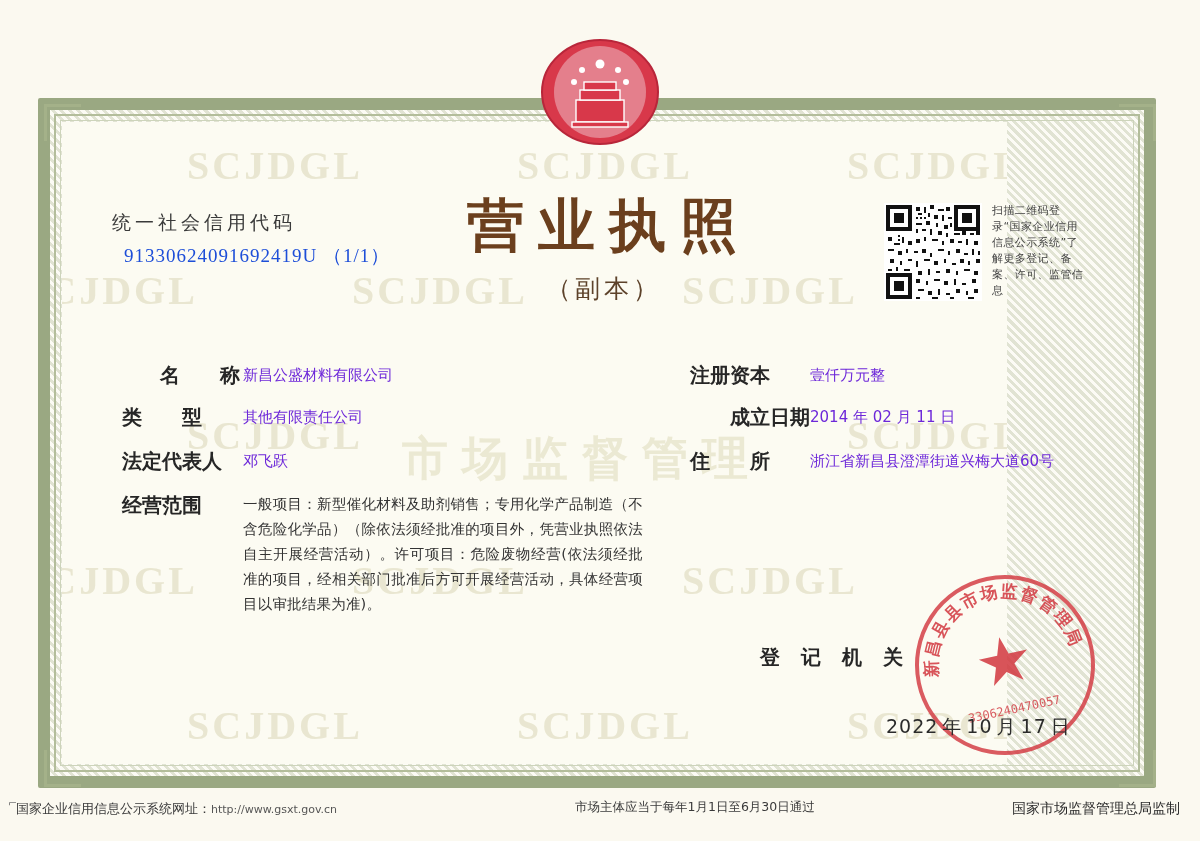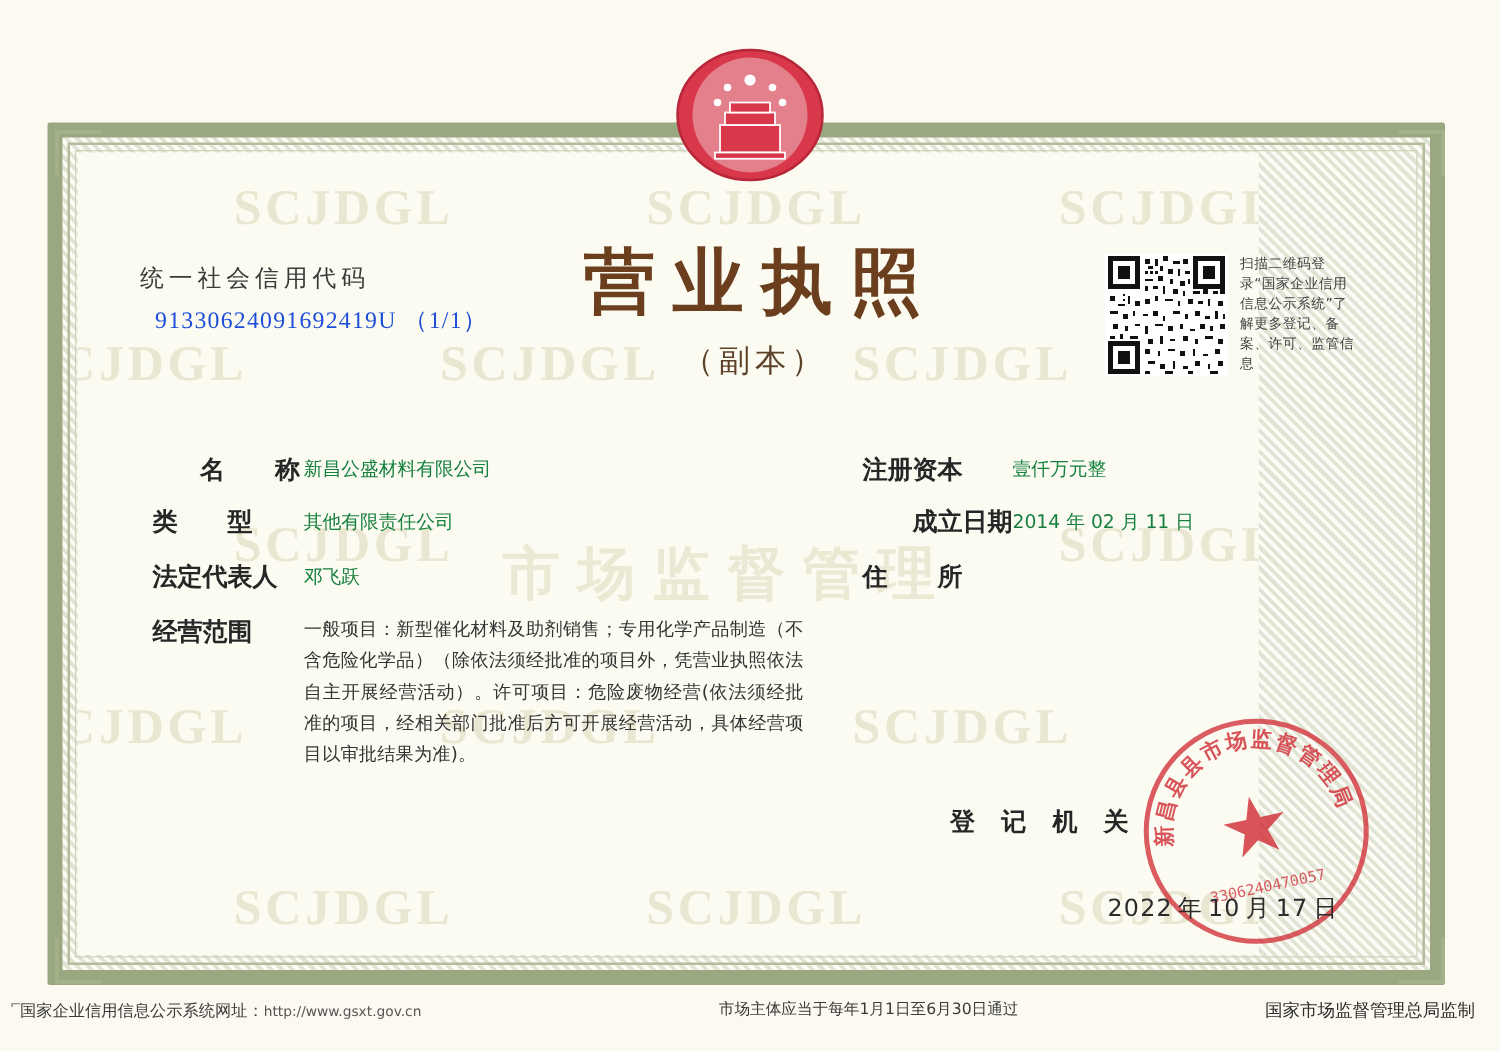--- a/index.html
+++ b/index.html
@@ -168,21 +168,21 @@
     font-family: "DejaVu Sans", sans-serif;
     font-size: 20px;
     font-weight: bold;
     color: #262626;
     white-space: nowrap;
   }
   .f-value {
     position: absolute;
     font-family: "DejaVu Sans", sans-serif;
     font-size: 15px;
-    color: #15803d;
+    color: #6d28d9;
     white-space: nowrap;
   }
 
   .scope-text {
     position: absolute;
     left: 243px; top: 492px;
     width: 400px;
     font-family: "DejaVu Sans", sans-serif;
     font-size: 14.5px;
     line-height: 25px;
@@ -500,20 +500,21 @@
   <div class="f-label" style="left:122px; top:492px;">经营范围</div>
   <div class="scope-text">一般项目：新型催化材料及助剂销售；专用化学产品制造（不含危险化学品）（除依法须经批准的项目外，凭营业执照依法自主开展经营活动）。许可项目：危险废物经营(依法须经批准的项目，经相关部门批准后方可开展经营活动，具体经营项目以审批结果为准)。</div>
 
   <div class="f-label" style="left:690px; top:362px;">注册资本</div>
   <div class="f-value" style="left:810px; top:366px;">壹仟万元整</div>
 
   <div class="f-label" style="left:690px; top:404px;margin-left:40px;">成立日期</div>
   <div class="f-value" style="left:810px; top:408px;">2014 年 02 月 11 日</div>
 
   <div class="f-label" style="left:690px; top:448px;">住　　所</div>
+  <div class="f-value" style="left:810px; top:452px;">浙江省新昌县澄潭街道兴梅大道60号</div>
 
   <div class="registrar">登 记 机 关</div>
 
   <div class="seal">
     <div class="seal-ring"></div>
     <svg class="seal-arc" viewBox="0 0 180 180">
       <defs>
         <path id="arcpath" d="M 22,90 A 68,68 0 0 1 158,90"></path>
       </defs>
       <text>

